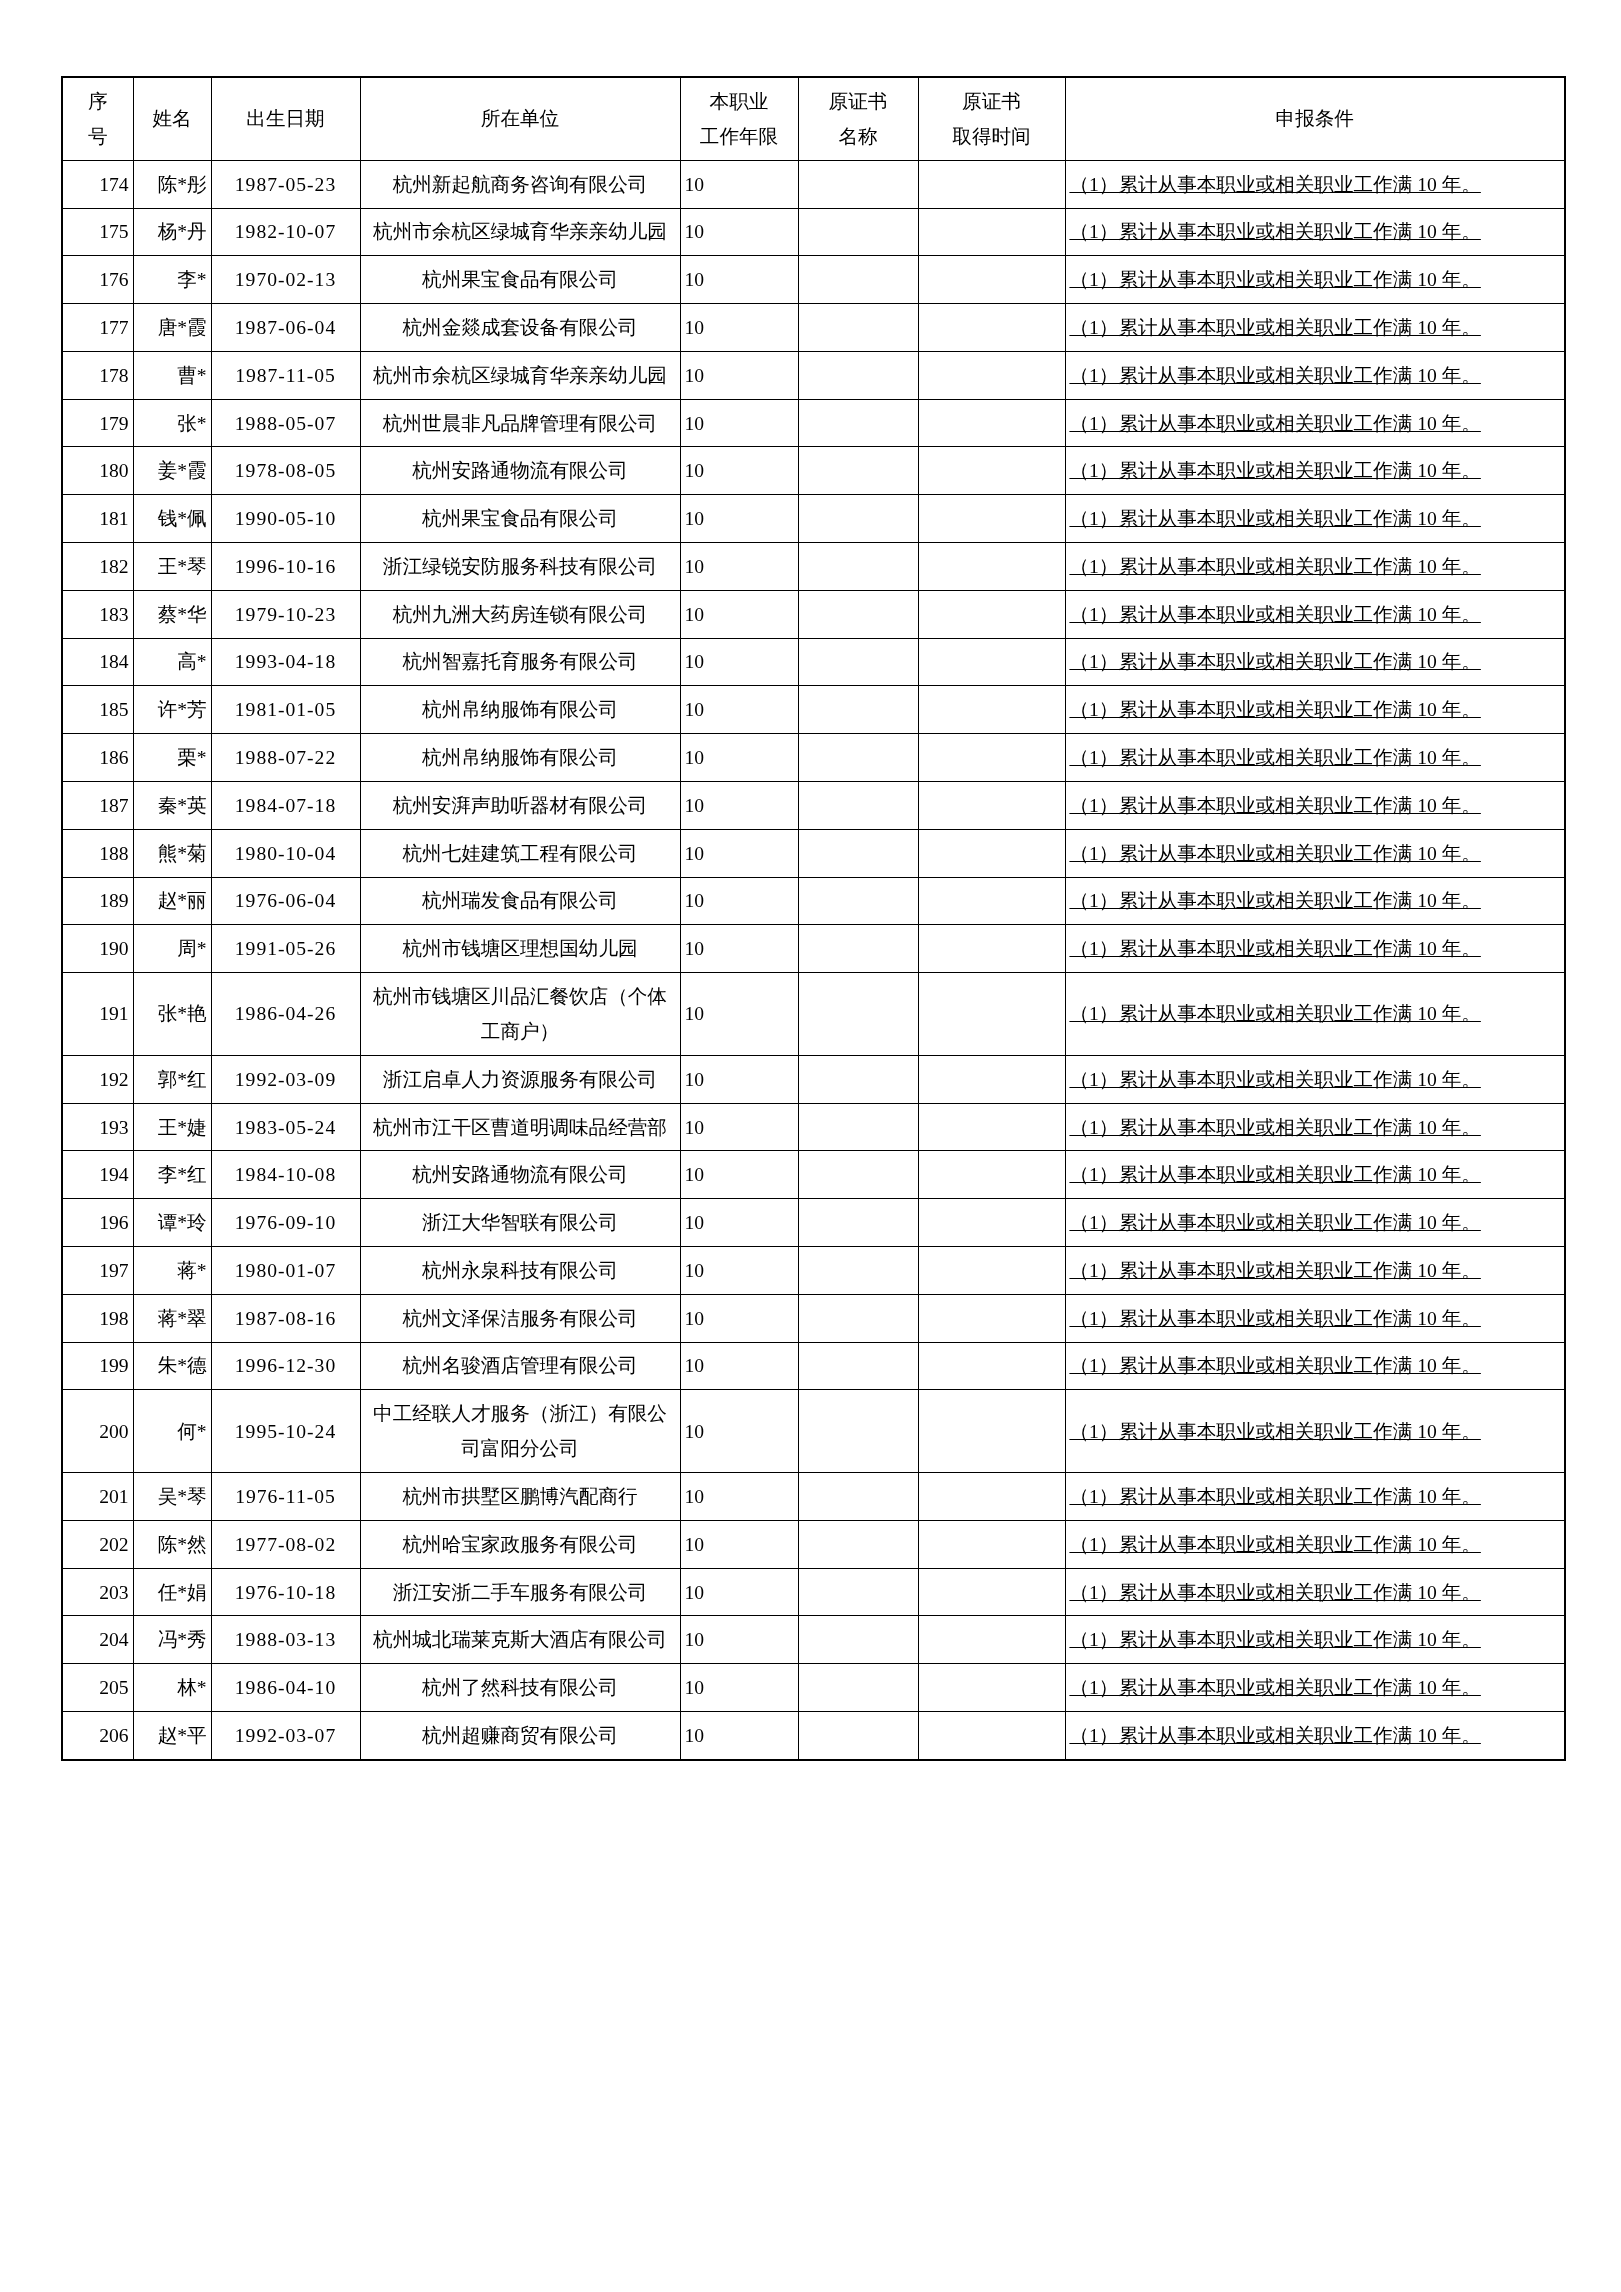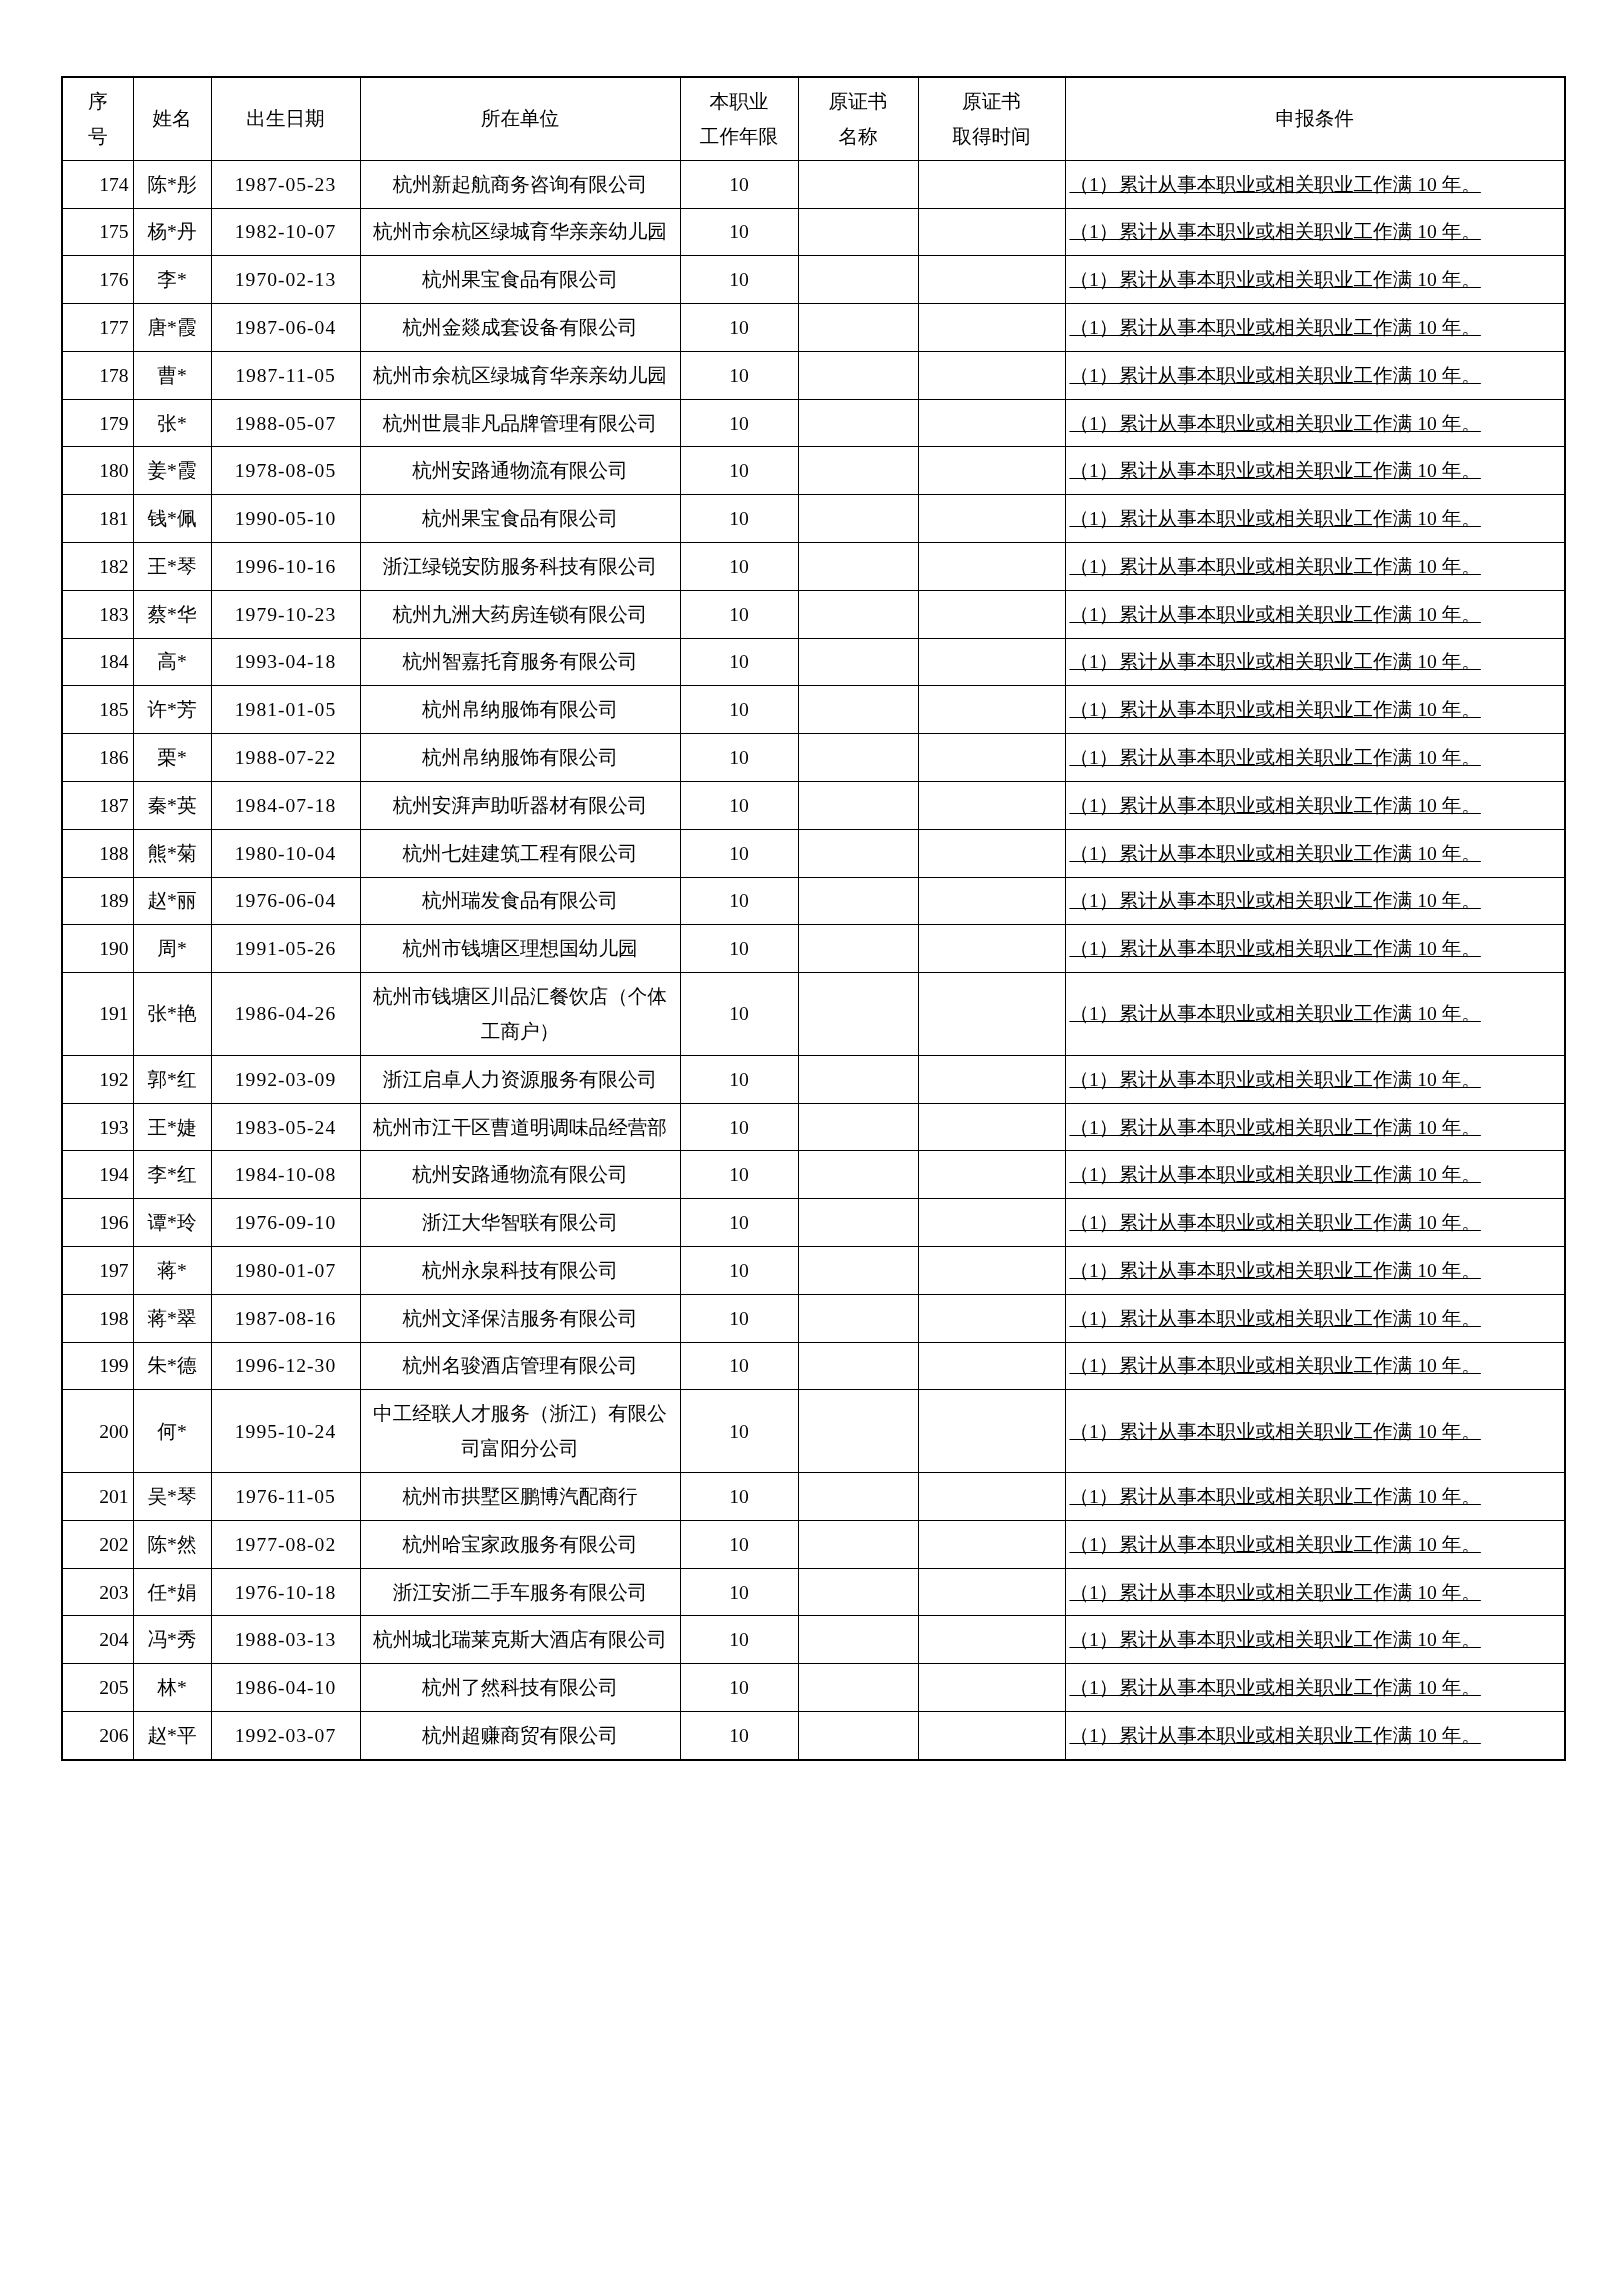--- a/index.html
+++ b/index.html
@@ -38,24 +38,24 @@
     overflow: hidden;
   }
   thead th {
     text-align: center;
     white-space: pre-line;
     height: 59px;
     line-height: 29px;
     padding: 2px 2px;
   }
   td.c-no     { text-align: right; }
-  td.c-name   { text-align: center; padding-left: 9.8px; }
+  td.c-name   { text-align: right; padding-left: 9.8px; }
   td.c-dob    { text-align: center; letter-spacing: 1px; font-family: Liberation Serif, serif; }
   td.c-comp   { text-align: center; padding-left: 11.8px; }
-  td.c-years  { text-align: center; }
+  td.c-years  { text-align: left; }
   td.c-cert   { text-align: center; }
   td.c-cond   { text-align: left; padding-left: 13.7px; text-decoration: underline; }
 </style>
 </head>
 <body>
 
 <div class="page">
   <table class="roster">
     <colgroup>
       <col style="width:71px">

